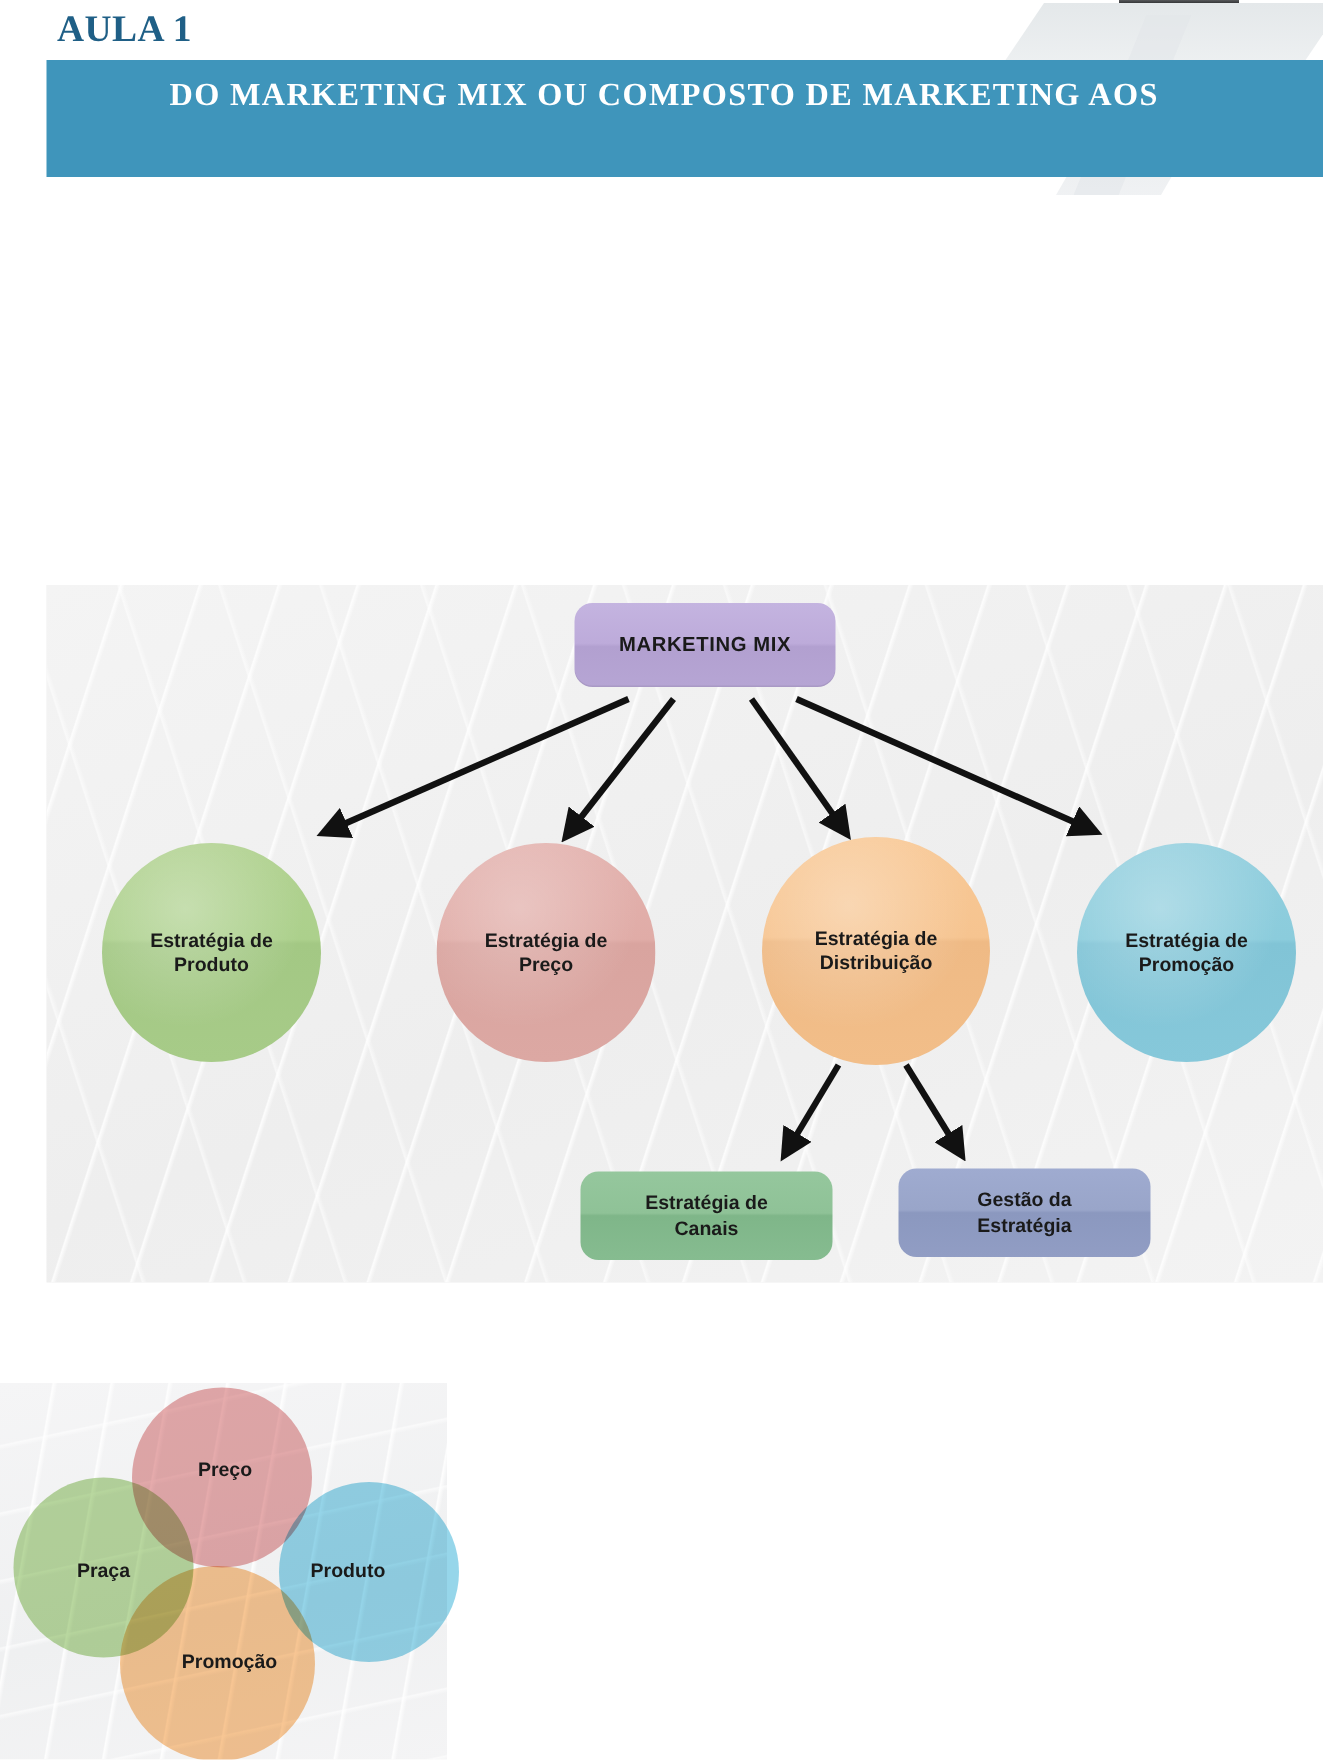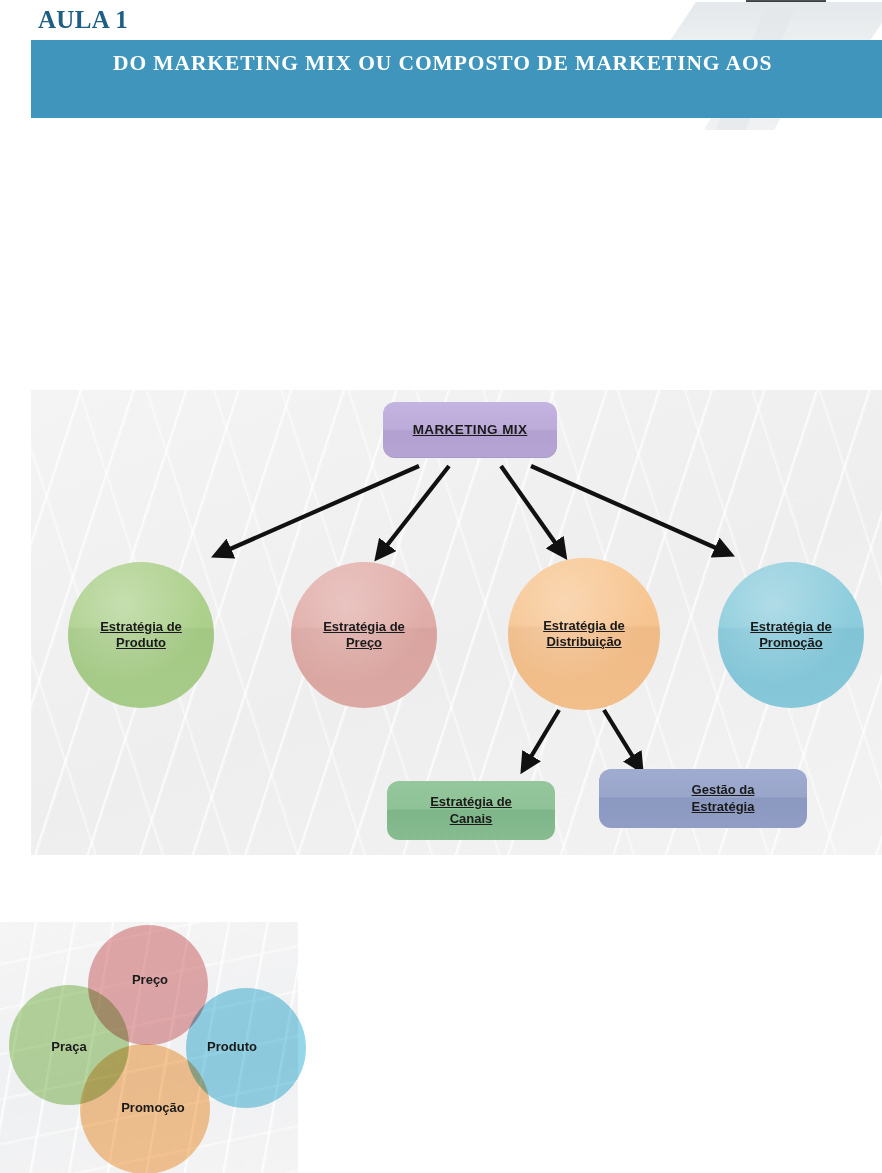--- a/index.html
+++ b/index.html
@@ -134,21 +134,21 @@
   .node-circle {
     position: absolute;
     display: flex;
     align-items: center;
     justify-content: center;
     text-align: center;
     color: #1a1a1a;
     font-weight: bold;
     border-radius: 50%;
   }
-  .node-label { display: block; line-height: 1.25; text-decoration: underline; }
+  .node-label { display: block; line-height: 1.25; }
 
   #node-marketing-mix {
     left: 352px; top: 12px;
     width: 174px; height: 56px;
     font-size: 13.5px;
     letter-spacing: .4px;
     background: linear-gradient(180deg,#c4b4e0 0%,#bdabda 48%,#b2a0d0 52%,#b6a5d4 100%);
     box-shadow: inset 0 -1px 0 rgba(0,0,0,.07);
   }
   #node-produto {
@@ -183,25 +183,24 @@
       radial-gradient(circle at 38% 30%, rgba(255,255,255,.30) 0%, rgba(255,255,255,0) 58%),
       linear-gradient(180deg,#93cfde 0%,#8bccdc 44%,#81c4d6 46%,#86c8da 100%);
   }
   #node-canais {
     left: 356px; top: 391px;
     width: 168px; height: 59px;
     font-size: 13px;
     background: linear-gradient(180deg,#95c79d 0%,#8fc297 47%,#7fb689 50%,#86bc90 100%);
   }
   #node-logistica {
-    left: 568px; top: 379px;
+    left: 568px; top: 389px;
     width: 168px; height: 59px;
     font-size: 13px;
     background: linear-gradient(180deg,#9fabd0 0%,#99a5c9 47%,#8b98bf 50%,#919dc4 100%);
-    padding-left: 40px;
   }
 
   
   #venn-panel {
     position: absolute;
     left: 0px; top: 922px;
     width: 298px; height: 251px;
     background: #f2f2f3;
     overflow: hidden;
   }

